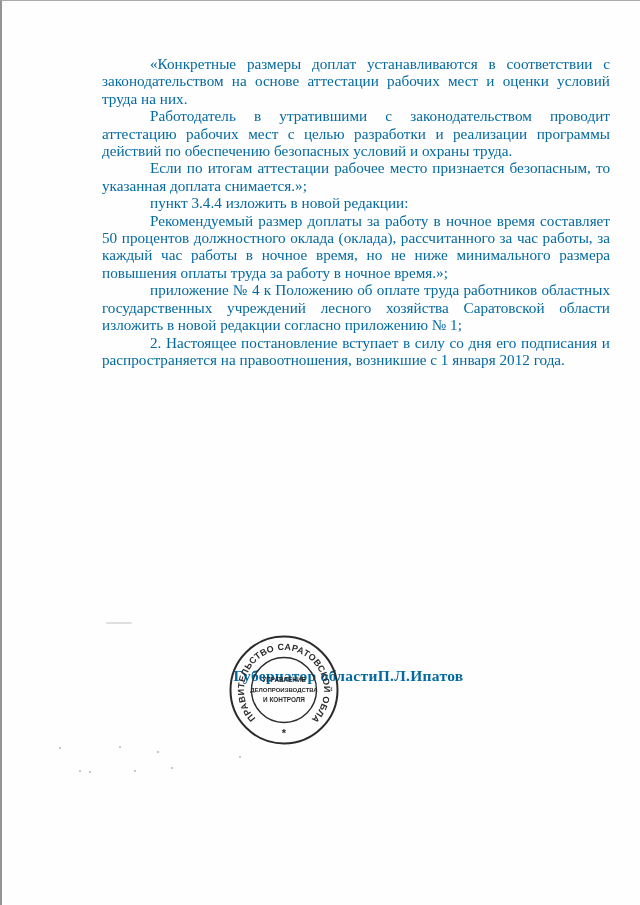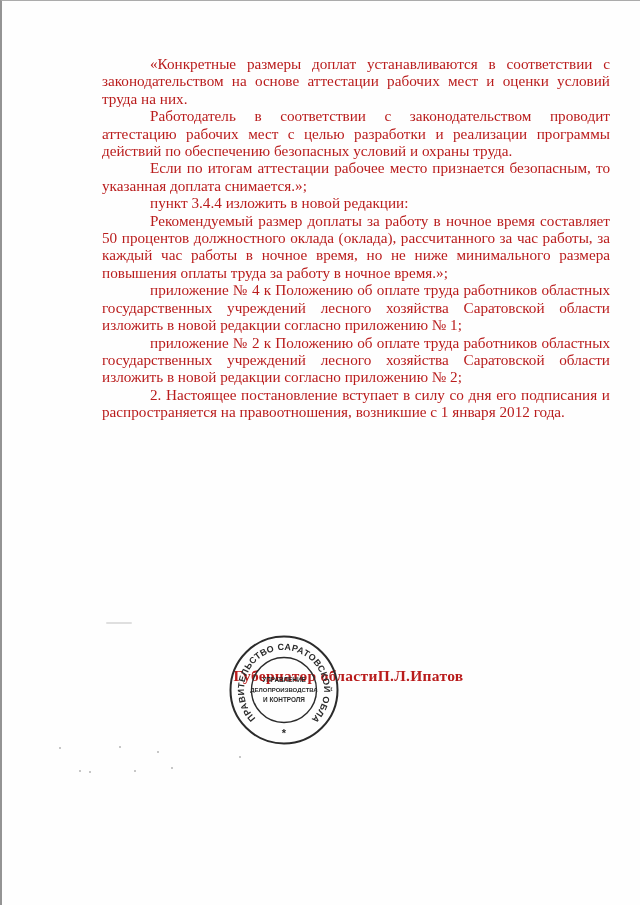--- a/index.html
+++ b/index.html
@@ -10,21 +10,21 @@
   .page {
     position: relative;
     width: 640px;
     height: 905px;
     background: #fefefe;
     border-top: 1px solid #ababab;
     border-left: 2px solid #949494;
     box-sizing: border-box;
     overflow: hidden;
     font-family: "Liberation Serif", serif;
-    color: #b91c1c;
+    color: #0369a1;
   }
   .text-block {
     position: absolute;
     left: 100px;
     top: 54px;
     width: 508px;
     font-size: 15.2px;
     line-height: 17.4px;
     text-align: justify;
   }
@@ -84,26 +84,25 @@
     border-radius: 2px;
   }
 </style>
 </head>
 <body>
 
 <div class="page">
 
   <div class="text-block">
     <p>«Конкретные размеры доплат устанавливаются в соответствии с законодательством на основе аттестации рабочих мест и оценки условий труда на них.</p>
-    <p>Работодатель в соответствии с законодательством проводит аттестацию рабочих мест с целью разработки и реализации программы действий по обеспечению безопасных условий и охраны труда.</p>
+    <p>Работодатель в утратившими с законодательством проводит аттестацию рабочих мест с целью разработки и реализации программы действий по обеспечению безопасных условий и охраны труда.</p>
     <p>Если по итогам аттестации рабочее место признается безопасным, то указанная доплата снимается.»;</p>
     <p>пункт 3.4.4 изложить в новой редакции:</p>
     <p>Рекомендуемый размер доплаты за работу в ночное время составляет 50 процентов должностного оклада (оклада), рассчитанного за час работы, за каждый час работы в ночное время, но не ниже минимального размера повышения оплаты труда за работу в ночное время.»;</p>
     <p>приложение № 4 к Положению об оплате труда работников областных государственных учреждений лесного хозяйства Саратовской области изложить в новой редакции согласно приложению № 1;</p>
-    <p>приложение № 2 к Положению об оплате труда работников областных государственных учреждений лесного хозяйства Саратовской области изложить в новой редакции согласно приложению № 2;</p>
     <p>2. Настоящее постановление вступает в силу со дня его подписания и распространяется на правоотношения, возникшие с 1 января 2012 года.</p>
   </div>
 
   <div class="signature-row">
     <span>Губернатор области</span>
     <span>П.Л.Ипатов</span>
   </div>
 
   <div class="stamp">
     <svg width="116" height="118" viewBox="0 0 116 118" xmlns="http://www.w3.org/2000/svg">

